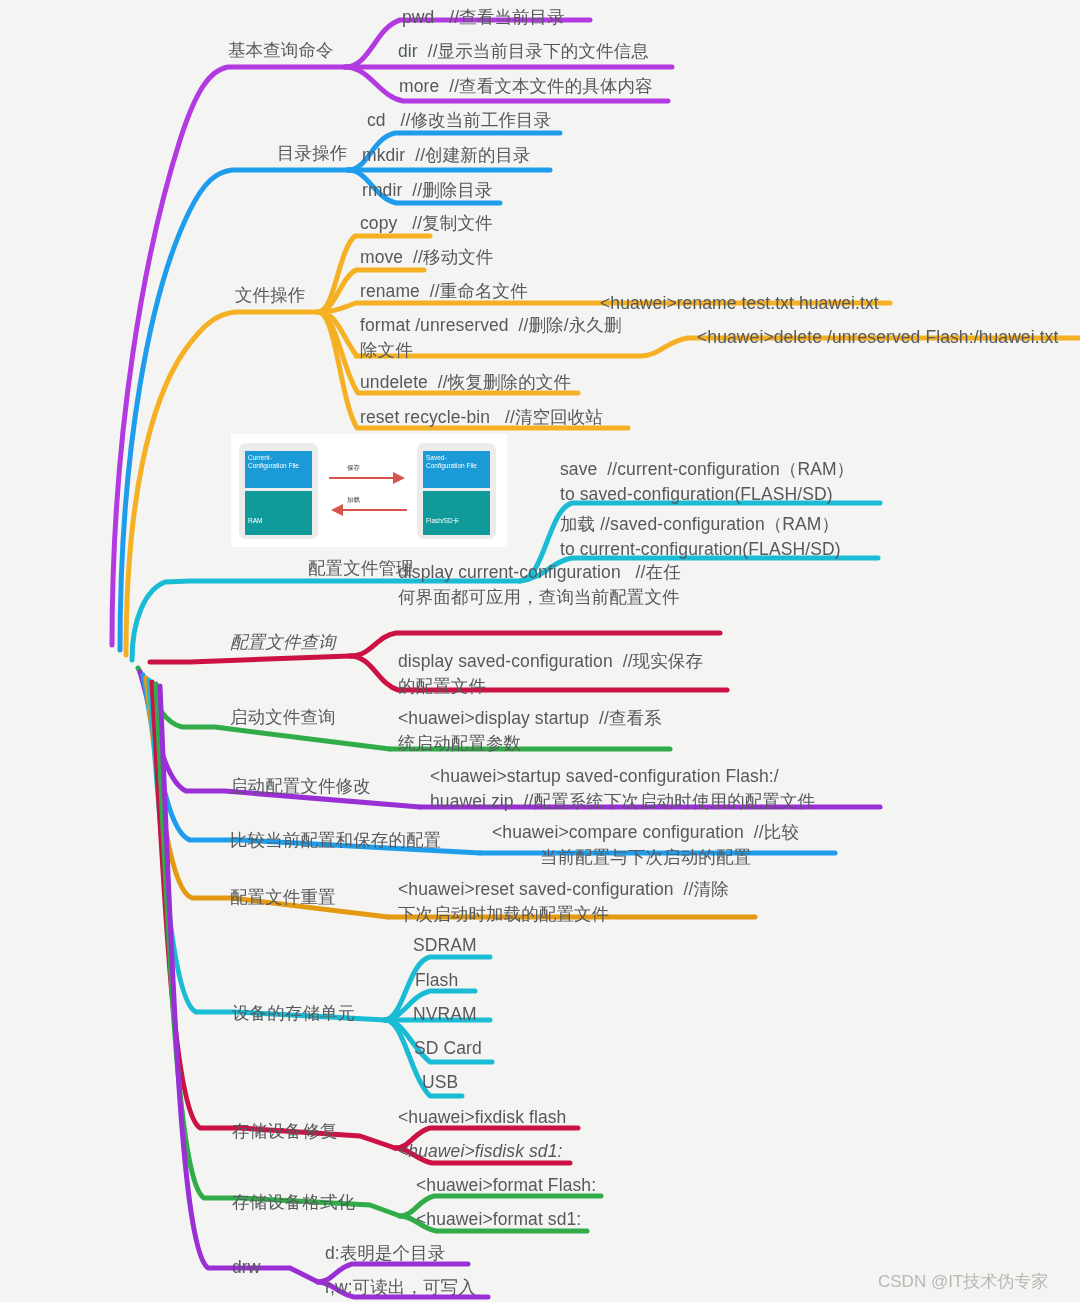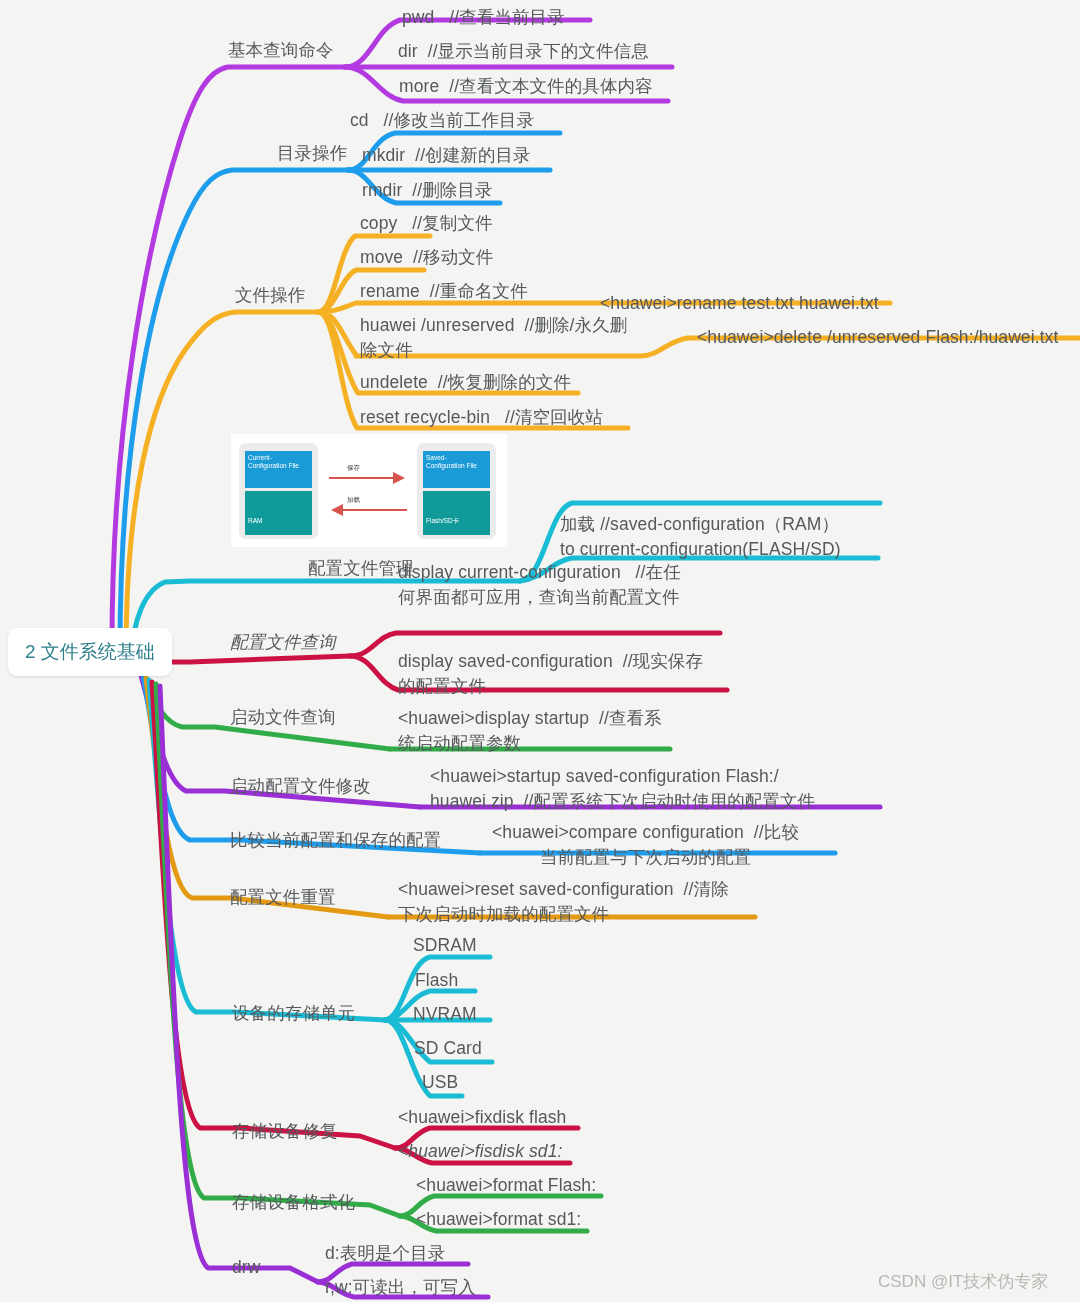--- a/index.html
+++ b/index.html
@@ -148,54 +148,55 @@
       <path stroke="#32ac48" d="M156,684 C168,920 176,1180 204,1198 L240,1198 L370,1205 L400,1216"></path>
       <path stroke="#32ac48" d="M400,1216 C414,1216 418,1200 434,1196 L601,1196"></path>
       <path stroke="#32ac48" d="M400,1216 C414,1216 420,1228 436,1231 L587,1231"></path>
 
       <path stroke="#9a2fd6" d="M160,686 C172,960 180,1248 208,1268 L238,1268 L290,1268 L318,1282"></path>
       <path stroke="#9a2fd6" d="M318,1282 C332,1282 336,1268 352,1264 L468,1264"></path>
       <path stroke="#9a2fd6" d="M318,1282 C332,1282 338,1294 354,1297 L488,1297"></path>
     </g>
   </svg>
 
-  <div class="root-node" style="left:8px; top:628px;">2 文件系统基础</div>
 
   <div class="node-label cn" style="left:228px; top:38px;">基本查询命令</div>
   <div class="node-label cn" style="left:232px; top:141px;margin-left:45px;">目录操作</div>
   <div class="node-label cn" style="left:235px; top:283px;">文件操作</div>
   <div class="node-label cn" style="left:308px; top:556px;">配置文件管理</div>
   <div class="node-label cn" style="left:230px; top:630px;font-style:italic;">配置文件查询</div>
   <div class="node-label cn" style="left:230px; top:705px;">启动文件查询</div>
   <div class="node-label cn" style="left:230px; top:774px;">启动配置文件修改</div>
   <div class="node-label cn" style="left:230px; top:828px;">比较当前配置和保存的配置</div>
   <div class="node-label cn" style="left:230px; top:885px;">配置文件重置</div>
   <div class="node-label cn" style="left:232px; top:1001px;">设备的存储单元</div>
   <div class="node-label cn" style="left:232px; top:1119px;">存储设备修复</div>
   <div class="node-label cn" style="left:232px; top:1190px;">存储设备格式化</div>
   <div class="node-label" style="left:232px; top:1255px;">drw</div>
 
   <div class="node-label" style="left:402px; top:5px;">pwd   //查看当前目录</div>
   <div class="node-label" style="left:398px; top:39px;">dir  //显示当前目录下的文件信息</div>
   <div class="node-label" style="left:399px; top:74px;">more  //查看文本文件的具体内容</div>
 
-  <div class="node-label" style="left:350px; top:108px;">cd   //修改当前工作目录</div>
+  <div class="node-label" style="left:367px; top:108px;">cd   //修改当前工作目录</div>
   <div class="node-label" style="left:362px; top:143px;">mkdir  //创建新的目录</div>
   <div class="node-label" style="left:362px; top:178px;">rmdir  //删除目录</div>
 
   <div class="node-label" style="left:360px; top:211px;">copy   //复制文件</div>
   <div class="node-label" style="left:360px; top:245px;">move  //移动文件</div>
   <div class="node-label" style="left:360px; top:279px;">rename  //重命名文件</div>
   <div class="node-label" style="left:600px; top:291px;">&lt;huawei&gt;rename test.txt huawei.txt</div>
-  <div class="node-label" style="left:360px; top:313px;">huawei /unreserved  //删除/永久删
+  <div class="node-label" style="left:360px; top:313px;">format /unreserved  //删除/永久删
 除文件</div>
   <div class="node-label" style="left:697px; top:325px;">&lt;huawei&gt;delete /unreserved Flash:/huawei.txt</div>
   <div class="node-label" style="left:360px; top:370px;">undelete  //恢复删除的文件</div>
   <div class="node-label" style="left:360px; top:405px;">reset recycle-bin   //清空回收站</div>
 
+  <div class="node-label" style="left:560px; top:457px;">save  //current-configuration（RAM）
+to saved-configuration(FLASH/SD)</div>
   <div class="node-label" style="left:560px; top:512px;">加载 //saved-configuration（RAM）
 to current-configuration(FLASH/SD)</div>
 
   <div class="node-label" style="left:398px; top:560px;">display current-configuration   //在任
 何界面都可应用，查询当前配置文件</div>
   <div class="node-label" style="left:398px; top:649px;">display saved-configuration  //现实保存
 的配置文件</div>
 
   <div class="node-label" style="left:398px; top:706px;">&lt;huawei&gt;display startup  //查看系
 统启动配置参数</div>

